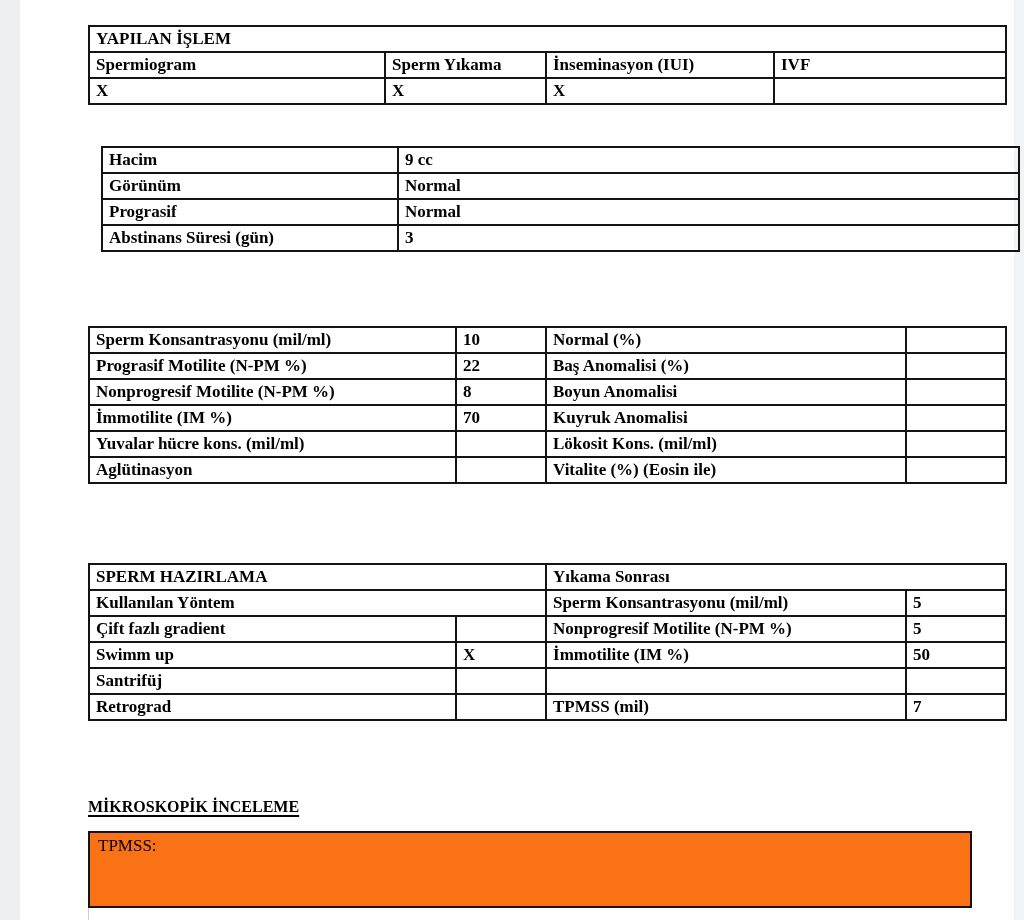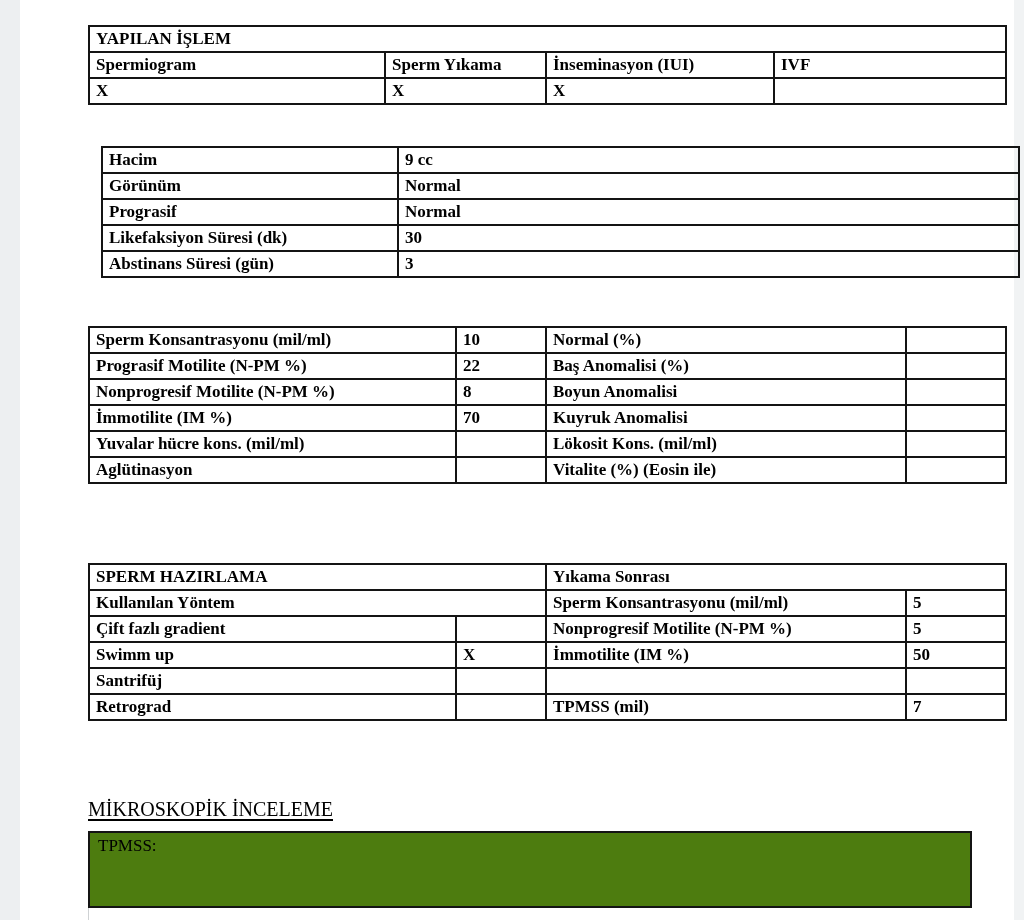--- a/index.html
+++ b/index.html
@@ -44,33 +44,33 @@
   .center { text-align: left; }
   .reg { font-weight: normal; }
   .big { font-size: 19px; }
   #process-table { top: 25px; }
   #sample-table  { top: 146px; margin-left: 13px; }
   #wash-morph-table { top: 326px; }
   #prep-postwash-table { top: 563px; }
   .section-heading {
     position: absolute;
     left: 88px; top: 798px;
-    font-size: 20px;
-    font-weight: normal;
+    font-size: 16px;
+    font-weight: bold;
     text-decoration: underline;
     text-decoration-thickness: 2px;
     text-underline-offset: 3px;
     letter-spacing: 0px;
   }
   .note-box {
     position: absolute;
     left: 88px; top: 831px;
     width: 884px; height: 77px;
     border: 2px solid #141414;
-    background: #4d7c0f;
+    background: #f97316;
   }
   .note-box .note-text {
     font-size: 17px;
     font-weight: normal;
     padding: 3px 8px;
   }
 </style>
 </head>
 <body>
 
@@ -116,24 +116,20 @@
   </tr>
   <tr>
     <td>Görünüm</td>
     <td class="reg">Normal</td>
   </tr>
   <tr>
     <td>Prograsif</td>
     <td class="reg">Normal</td>
   </tr>
   <tr>
-    <td>Likefaksiyon Süresi (dk)</td>
-    <td class="reg">30</td>
-  </tr>
-  <tr>
     <td>Abstinans Süresi (gün)</td>
     <td class="reg">3</td>
   </tr>
 </tbody>
   </table>
 
 <table class="form-table" id="wash-morph-table">
   <colgroup>
       <col style="width:367px">
       <col style="width:90px">

